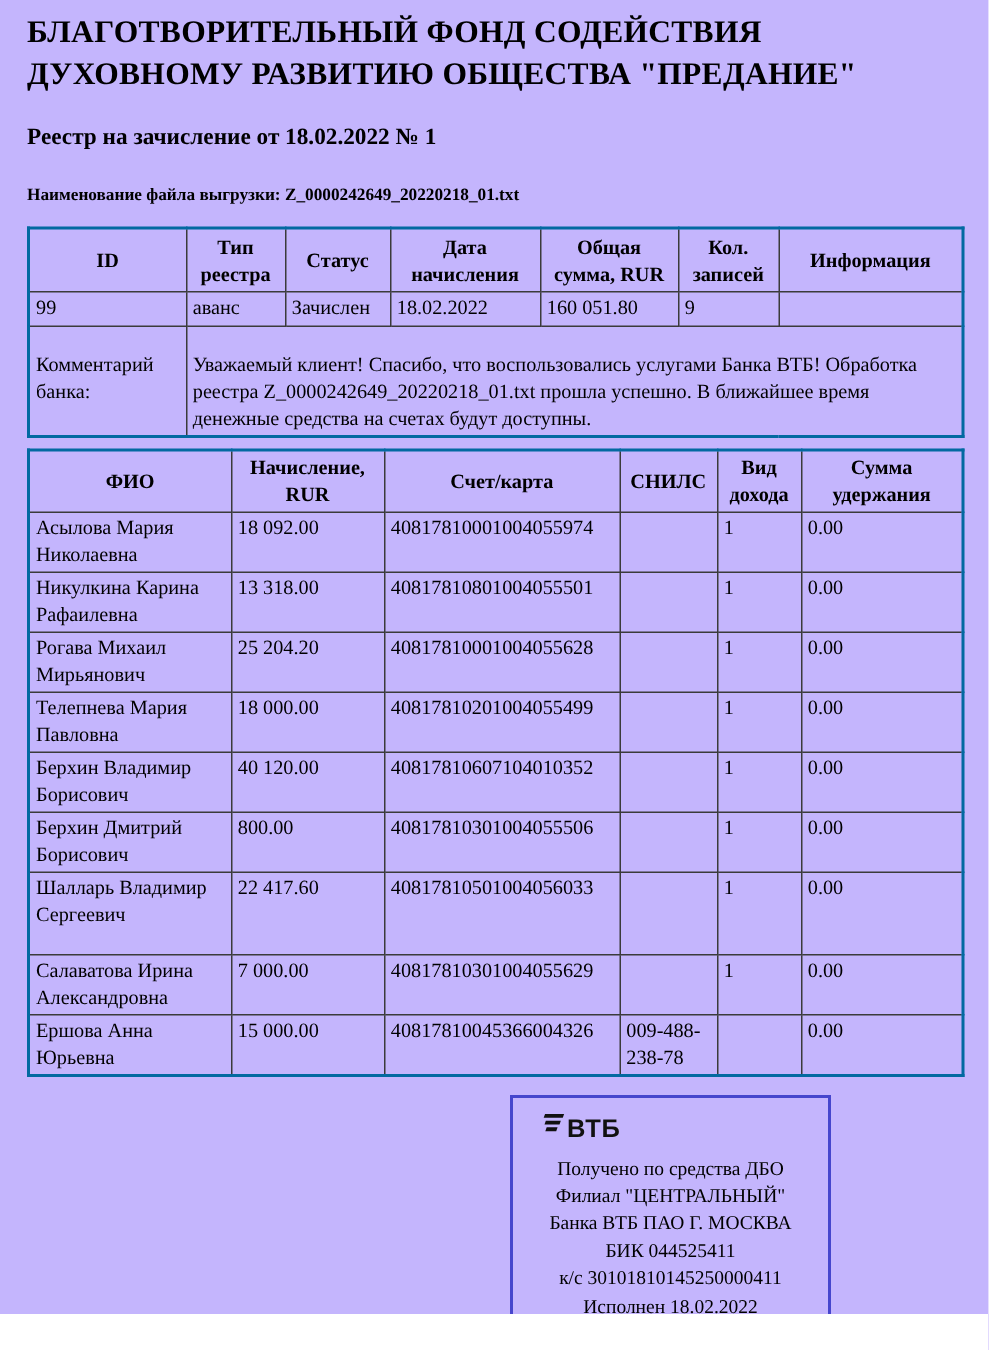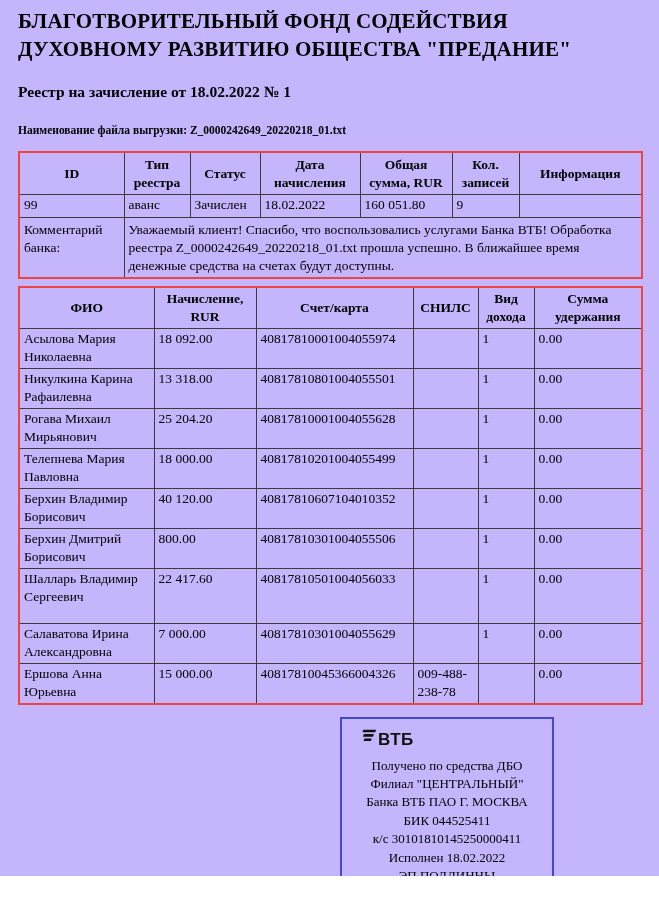--- a/index.html
+++ b/index.html
@@ -26,21 +26,21 @@
     font-weight: bold;
   }
   .filename {
     margin-top: 23px;
     font-size: 11.5px;
     font-weight: bold;
   }
   table {
     border-collapse: collapse;
     table-layout: fixed;
-    border: 2px solid #ef4444;
+    border: 2px solid #0369a1;
     font-family: Liberation Serif, serif;
   }
   .t1 { margin-top: 15px; width: 623px; }
   .t2 { margin-top: 7px; width: 623px; }
   th, td {
     border: 1px solid #3b3b3b;
     font-size: 13.5px;
     padding: 1px 4px 2px 4px;
     line-height: 1.33;
     text-align: left;
@@ -48,21 +48,21 @@
     overflow: hidden;
   }
   th {
     font-weight: bold;
     text-align: center;
     vertical-align: middle;
     padding: 2px 3px;
   }
   .t1 tr.hdr { height: 42px; }
   .t1 tr.datarow { height: 23px; }
-  .t1 tr.commentrow td { padding-top: 3px; }
+  .t1 tr.commentrow td { padding-top: 16px; }
   .t2 tr.hdr { height: 42px; }
   .t2 td { height: 37px; }
   .nowrap { white-space: nowrap; }
   .stamp {
     margin: 12px 0 0 322px;
     width: 214px;
     border: 2px solid #4646cd;
     padding: 9px 4px 10px 4px;
     text-align: center;
   }

